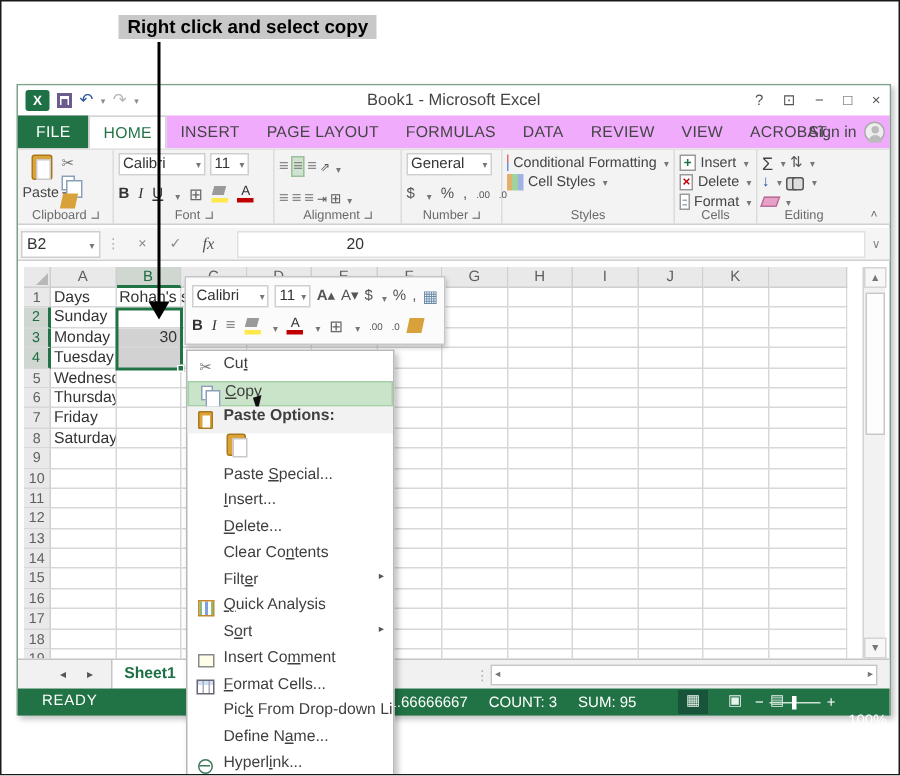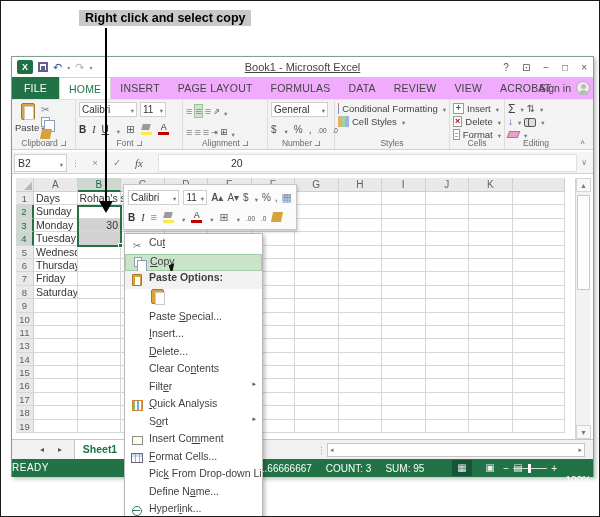--- a/index.html
+++ b/index.html
@@ -16,21 +16,21 @@
 
   
   #titlebar { position:absolute; left:0; top:0; width:100%; height:20px; background:#fff; display:flex; align-items:center; }
   #qat { display:flex; align-items:center; gap:5px; padding-left:5px; }
   .xl-logo { width:16px; height:14px; background:#1e7145; border-radius:2px; color:#fff; font-size:9px; font-weight:bold; text-align:center; line-height:14px; }
   .ico-save { width:10px; height:10px; border:2px solid #6b5c8f; background:#fff; position:relative; }
   .ico-save::after { content:""; position:absolute; left:1px; bottom:0; width:4px; height:4px; background:#6b5c8f; }
   .g-undo { color:#2b579a; font-size:11px; line-height:10px; }
   .g-redo { color:#b5b5b5; font-size:11px; line-height:10px; }
   .tiny-dd { font-size:6px; color:#8a8a8a; }
-  #window-title { position:absolute; left:0; right:0; text-align:center; font-size:11px; color:#444; pointer-events:none;text-decoration:underline; }
+  #window-title { position:absolute; left:0; right:0; text-align:center; font-size:11px; color:#444; pointer-events:none; }
   #win-controls { position:absolute; right:6px; top:0; height:20px; display:flex; align-items:center; gap:13px; font-size:10px; color:#555; }
   #win-controls span { cursor:default; }
 
   
   #tabrow { position:absolute; left:0; top:20px; width:100%; height:22px; background:#f0abfc; display:flex; align-items:flex-end; }
   .tab { height:22px; line-height:22px; padding:0 9px; font-size:10.5px; color:#444; letter-spacing:.2px; }
   .tab.file { background:#217346; color:#fff; padding:0 12px; }
   .tab.active { background:#fff; color:#217346; border:1px solid #d4d4d4; border-bottom:none; }
   #signin { position:absolute; right:22px; top:0; height:22px; line-height:22px; font-size:10.5px; color:#444; }
   #avatar { position:absolute; right:3px; top:4px; width:14px; height:14px; border:1px solid #aaa; border-radius:50%; background:#eee; }
@@ -124,21 +124,21 @@
   #sheetbar { position:absolute; left:0; top:382px; width:100%; height:20px; background:#f1f1f1; border-top:1px solid #c6c6c6; }
   .nav-arr { position:absolute; top:0; height:20px; line-height:20px; font-size:8px; color:#555; }
   #sheet-tab { position:absolute; left:62px; top:0; width:52px; height:20px; background:#fff; border-left:1px solid #c6c6c6; border-right:1px solid #c6c6c6; text-align:center; line-height:19px; font-size:10.5px; font-weight:bold; color:#1e7145; }
   #hs-dots { position:absolute; left:305px; top:0; height:20px; line-height:20px; color:#aaa; font-size:9px; }
   #hscroll { position:absolute; left:315px; right:8px; top:3px; height:14px; background:#fff; border:1px solid #c6c6c6; }
   #hs-left { position:absolute; left:2px; top:0; height:12px; line-height:12px; font-size:7px; color:#777; }
   #hs-right { position:absolute; right:2px; top:0; height:12px; line-height:12px; font-size:7px; color:#777; }
 
   
   #statusbar { position:absolute; left:0; top:402px; width:100%; height:18px; background:#217346; color:#fff; font-size:10px; }
-  #sb-mode { position:absolute; left:0; top:0; line-height:18px; letter-spacing:.5px; }
+  #sb-mode { position:absolute; left:16px; top:0; line-height:18px; letter-spacing:.5px; }
   #sb-stats { position:absolute; left:247px; top:0; height:18px; display:flex; align-items:center; gap:14px; }
   #sb-views { position:absolute; left:440px; top:0; height:18px; display:flex; align-items:center; gap:8px; }
   .sb-view { width:20px; height:16px; text-align:center; line-height:16px; font-size:10px; color:#e8f2ec; }
   .sb-view.on { background:#17543a; }
   #sb-zoom { position:absolute; right:2px; top:0; height:18px; display:flex; align-items:center; gap:4px; }
   #zoom-track { width:34px; height:1px; background:#cfe3d6; position:relative; }
   #zoom-handle { position:absolute; left:15px; top:-4px; width:3px; height:9px; background:#fff; }
   .zoom-pm { font-size:10px; color:#fff; }
   #zoom-label { width:30px; text-align:right;margin-top:24px; }
 
@@ -544,20 +544,35 @@
           <div class="g-cell"></div>
           <div class="g-cell"></div>
           <div class="g-cell"></div>
           <div class="g-cell"></div>
           <div class="g-cell"></div>
           <div class="g-cell"></div>
           <div class="g-cell"></div>
           <div class="g-cell filler"></div>
         </div>
         <div class="g-row">
+          <div class="g-rowh">12</div>
+          <div class="g-cell"></div>
+          <div class="g-cell"></div>
+          <div class="g-cell"></div>
+          <div class="g-cell"></div>
+          <div class="g-cell"></div>
+          <div class="g-cell"></div>
+          <div class="g-cell"></div>
+          <div class="g-cell"></div>
+          <div class="g-cell"></div>
+          <div class="g-cell"></div>
+          <div class="g-cell"></div>
+          <div class="g-cell filler"></div>
+        </div>
+        <div class="g-row">
           <div class="g-rowh">13</div>
           <div class="g-cell"></div>
           <div class="g-cell"></div>
           <div class="g-cell"></div>
           <div class="g-cell"></div>
           <div class="g-cell"></div>
           <div class="g-cell"></div>
           <div class="g-cell"></div>
           <div class="g-cell"></div>
           <div class="g-cell"></div>

